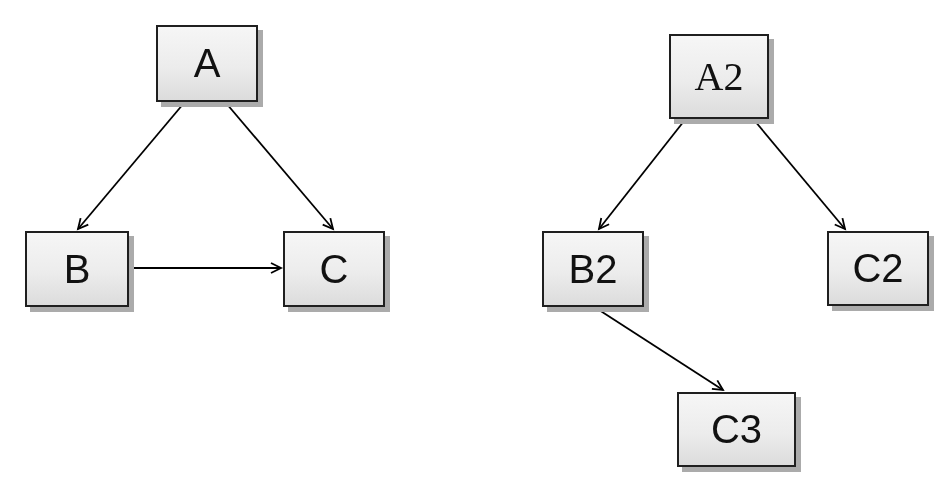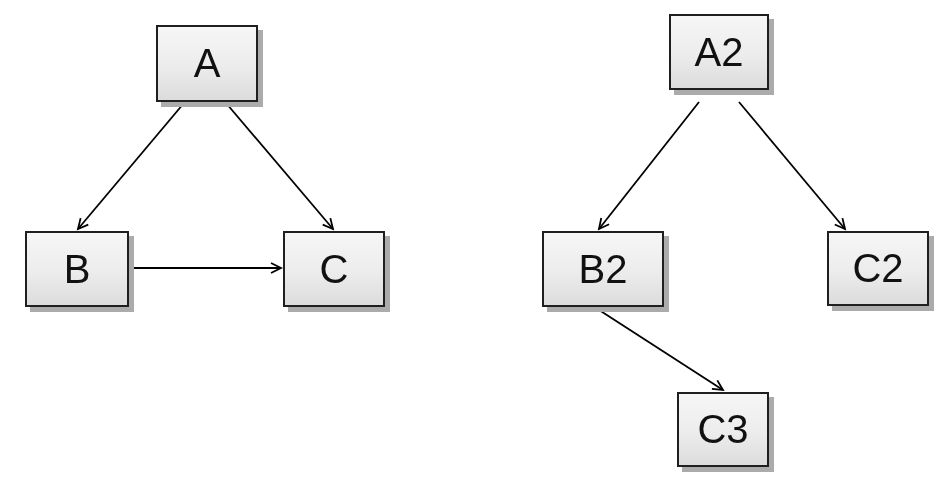--- a/index.html
+++ b/index.html
@@ -32,24 +32,24 @@
     align-items: center;
     justify-content: center;
     font-size: 40px;
     color: #111111;
     letter-spacing: 0px;
     user-select: none;
   }
   .node-A  { left: 156px; top: 25px;  width: 102px; height: 77px; }
   .node-B  { left: 25px;  top: 231px; width: 104px; height: 76px; }
   .node-C  { left: 283px; top: 231px; width: 102px; height: 76px; }
-  .node-A2 { left: 669px; top: 14px;  width: 100px; height: 76px; }
-  .node-B2 { left: 542px; top: 231px; width: 122px; height: 76px; }
+  .node-A2 { left: 669px; top: 34px;  width: 100px; height: 85px; font-family: Liberation Serif, serif; }
+  .node-B2 { left: 542px; top: 231px; width: 102px; height: 76px; }
   .node-C2 { left: 827px; top: 231px; width: 102px; height: 75px; }
-  .node-C3 { left: 677px; top: 392px; width: 92px; height: 75px; }
+  .node-C3 { left: 677px; top: 392px; width: 119px; height: 75px; }
   .edge {
     stroke: #000000;
     stroke-width: 1.8;
     fill: none;
   }
 </style>
 </head>
 <body>
 
 <div class="canvas">

